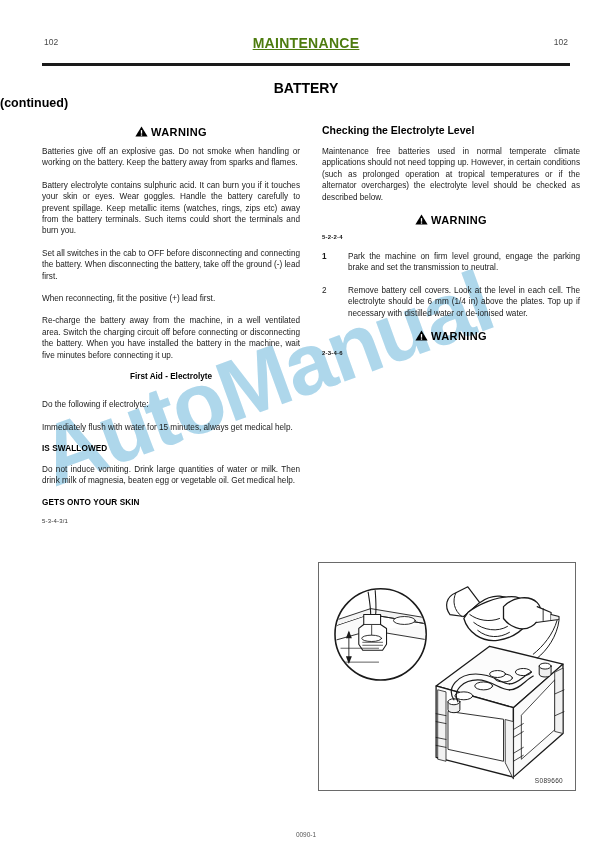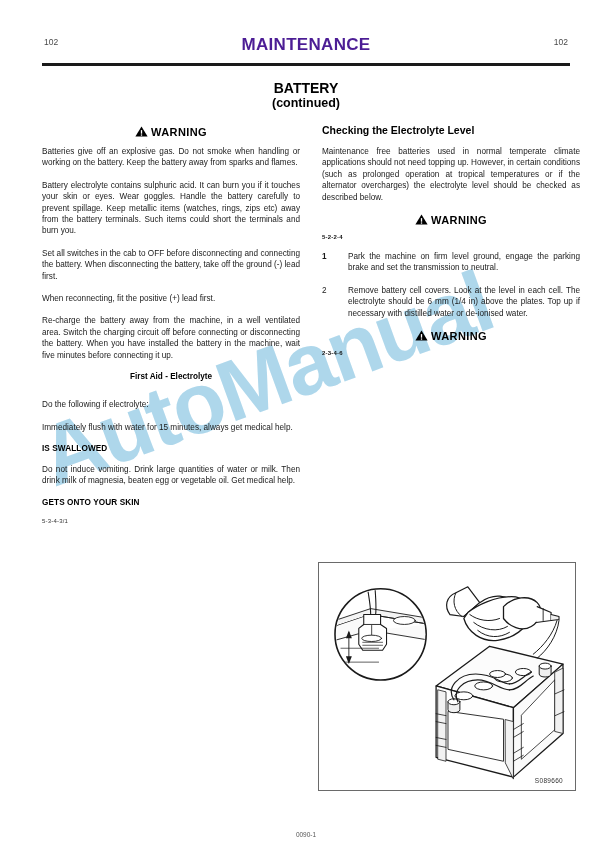--- a/index.html
+++ b/index.html
@@ -54,24 +54,25 @@
   }
   .page-num.left { left: 44px; }
   .page-num.right { right: 44px; }
 
   #header-title {
     position: absolute;
     top: 35px;
     left: 0;
     width: 612px;
     text-align: center;
-    font-size: 17px;
+    font-size: 14px;
     font-weight: bold;
     letter-spacing: 0.3px;
-    color: #4c1d95;
+    color: #4d7c0f;
+    text-decoration: underline;
   }
 
   #header-rule {
     position: absolute;
     left: 42px;
     right: 42px;
     top: 63px;
     height: 3px;
     background: #1a1a1a;
   }
@@ -85,21 +86,21 @@
     font-size: 14px;
     font-weight: bold;
     color: #000;
     line-height: 14px;
   }
   #doc-subtitle {
     position: absolute;
     top: 96px;
     left: 0;
     width: 612px;
-    text-align: center;
+    text-align: left;
     font-size: 12.5px;
     font-weight: bold;
     color: #000;
     line-height: 14px;
   }
 
   
   .column {
     position: absolute;
     top: 124px;

